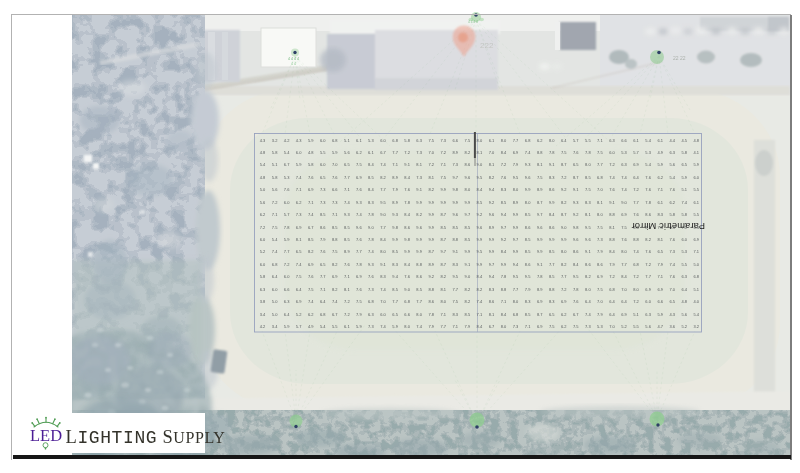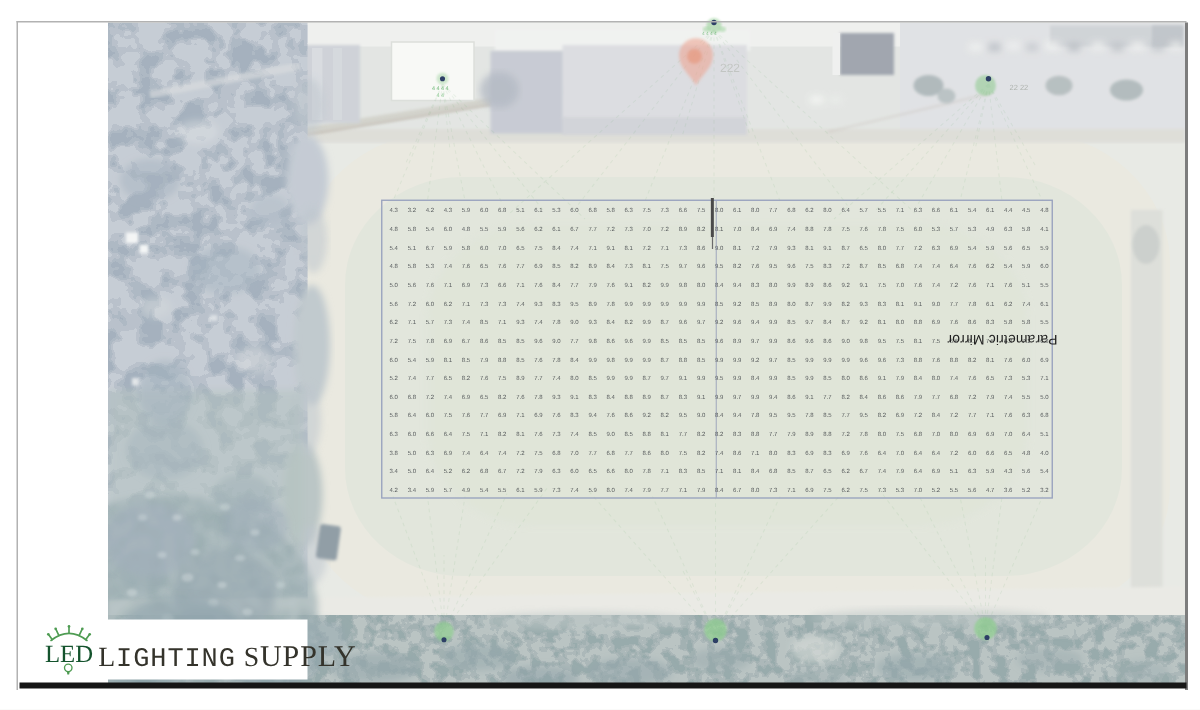--- a/index.html
+++ b/index.html
@@ -970,18 +970,18 @@
 <circle cx="1.2" cy="7.9" r="0.9"></circle>
         <circle cx="28.8" cy="7.9" r="0.9"></circle>
 </g>
 <g stroke="#4f9c53" stroke-width="0.9" fill="none">
 <circle cx="14.5" cy="30.2" r="2.5"></circle>
 <path d="M13.5,32.5 L15.5,32.5 L15.1,34.6 L13.9,34.6 Z" fill="#4f9c53" stroke="none"></path>
 </g>
 </svg>
 
 <div class="abs" style="left:30px;top:426px;font-family:'Liberation Serif',serif;font-size:16.5px;
-  color:#14532d;letter-spacing:0px;">LED</div>
+  color:#4c1d95;letter-spacing:0px;">LED</div>
 
 <div class="abs" style="left:65.5px;top:426.5px;font-family:'Liberation Serif',serif;font-size:18.5px;
-  color:#34332b;white-space:nowrap;letter-spacing:0.6px;">L<span style="font-size:18px;font-family:Liberation Mono, monospace;">IGHTING</span> S<span style="font-size:20px;">UPPLY</span></div>
+  color:#34332b;white-space:nowrap;letter-spacing:0.6px;">L<span style="font-size:18px;font-family:Liberation Mono, monospace;">IGHTING</span> S<span style="font-size:16px;">UPPLY</span></div>
 
 </div>
 
 </body></html>

